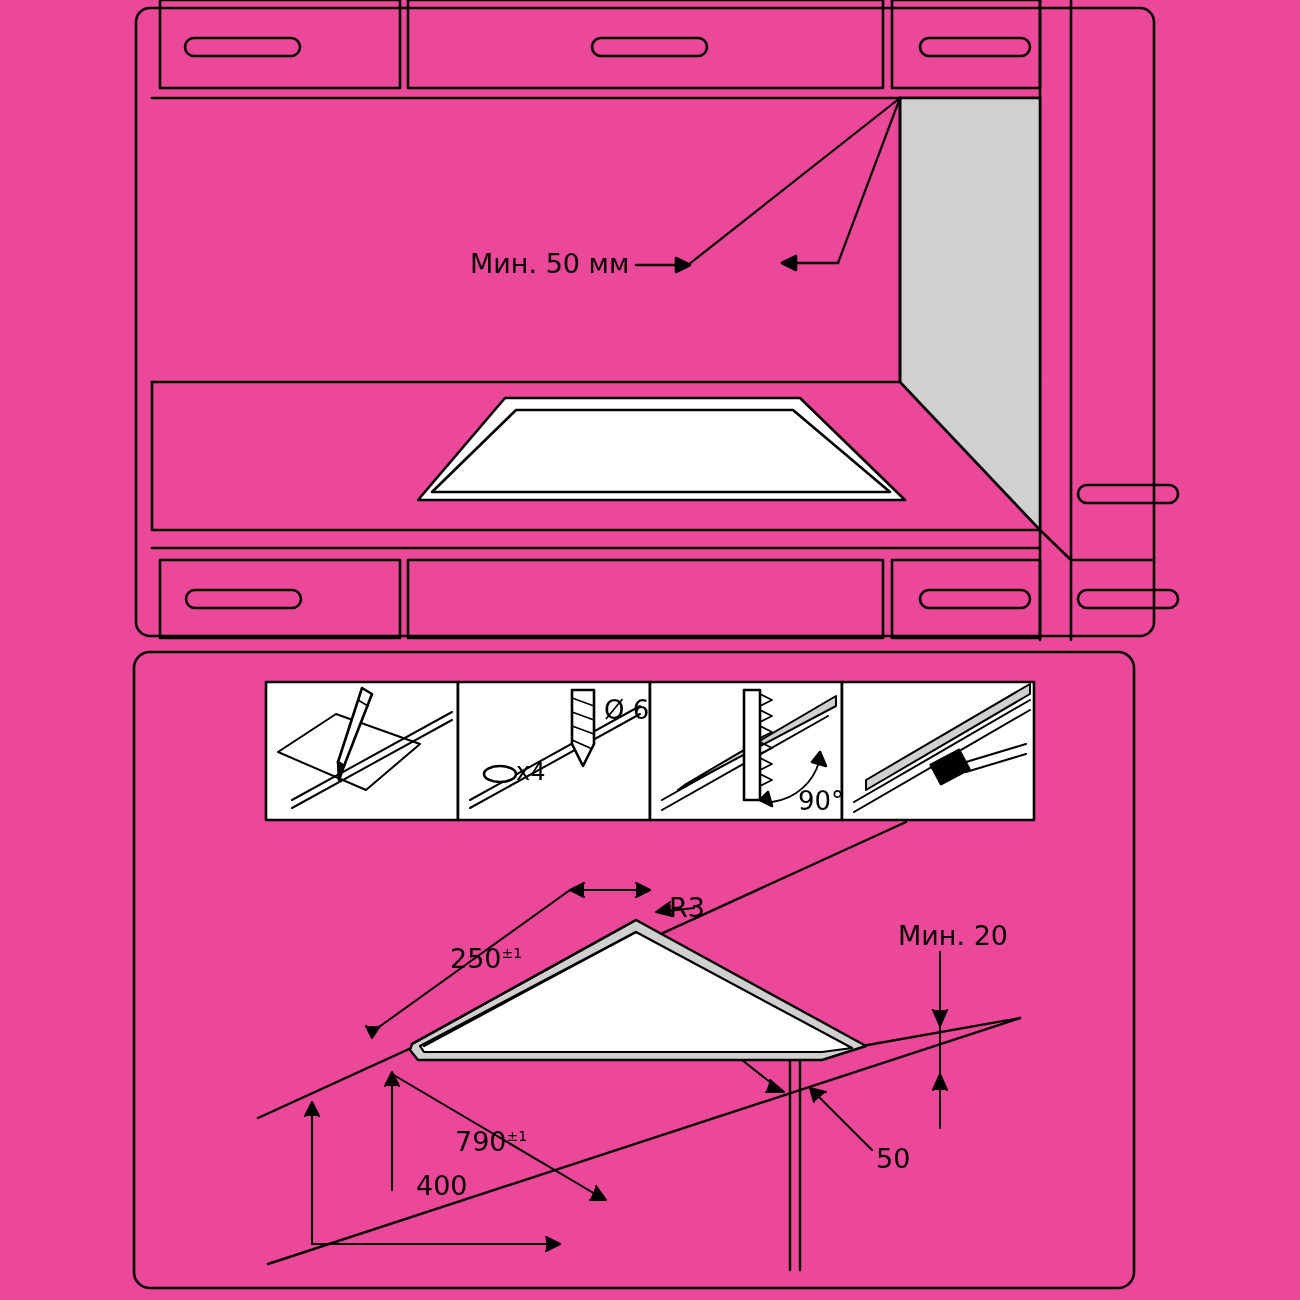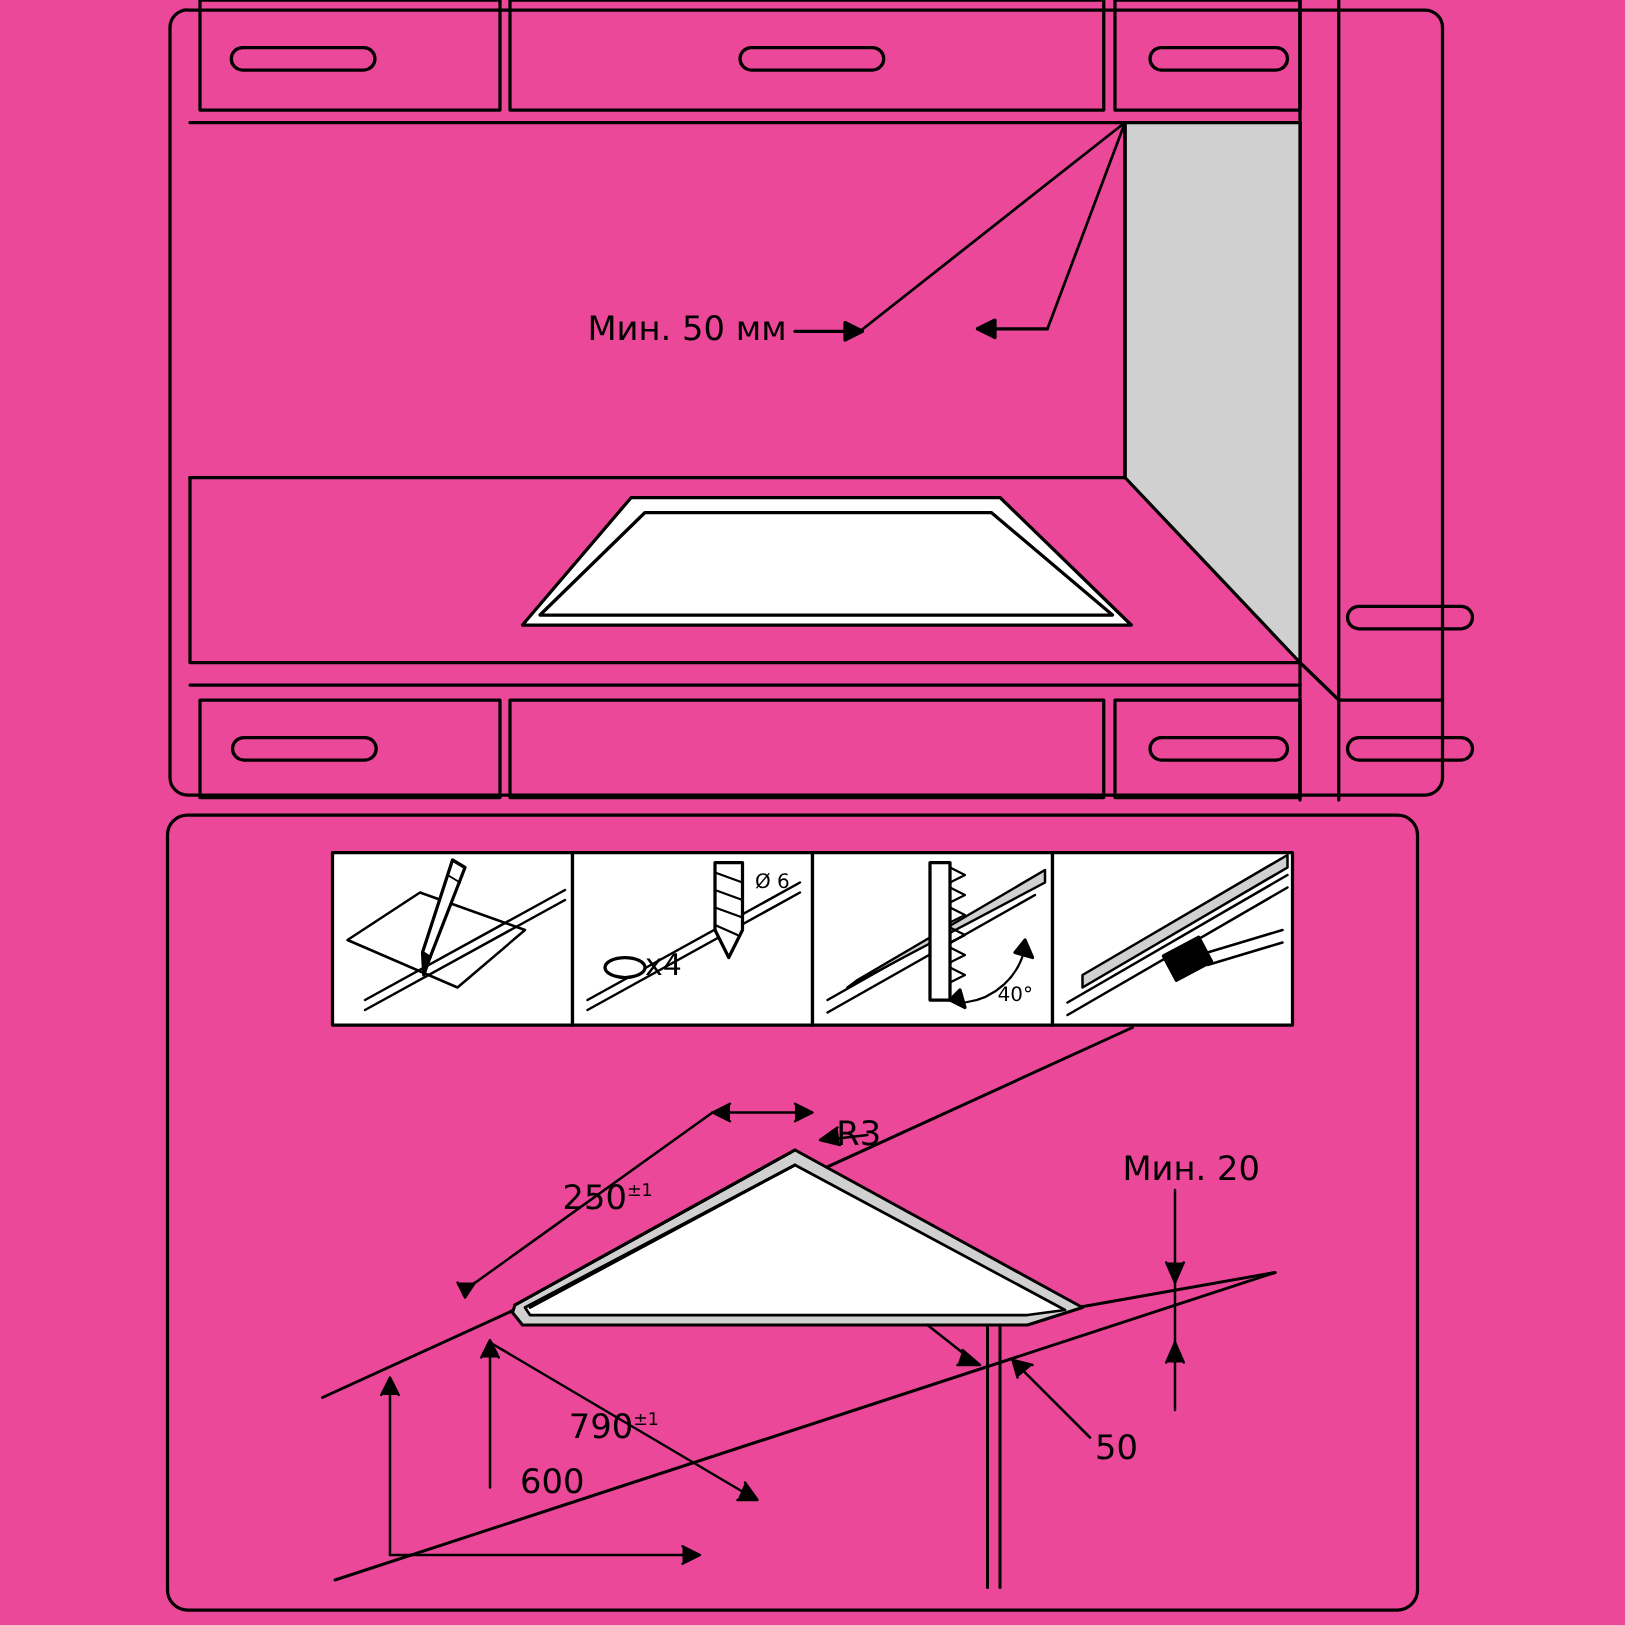--- a/index.html
+++ b/index.html
@@ -27,21 +27,21 @@
     height: 1300px;
   }
   .lbl {
     position: absolute;
     color: #000000;
     font-family: "DejaVu Sans", sans-serif;
     white-space: nowrap;
     line-height: 1;
   }
   .lbl-big { font-size: 27px; }
-  .lbl-mid { font-size: 16px; }
+  .lbl-mid { font-size: 26px; }
   .lbl-sm  { font-size: 24px; }
   .sup { font-size: 14px; vertical-align: super; }
 </style>
 </head>
 <body>
 
 <div id="sheet">
 
   <svg class="layer" viewBox="0 0 1300 1300">
     <g fill="none" stroke="#000000" stroke-width="2.6" stroke-linejoin="round" stroke-linecap="round">
@@ -201,27 +201,27 @@
 
     </g>
   </svg>
 
   <div class="lbl lbl-big" style="left:470px; top:250px;">Мин. 50 мм</div>
 
   <div class="lbl lbl-mid" style="left:604px; top:697px;">Ø 6</div>
 
   <div class="lbl lbl-sm" style="left:516px; top:760px;">x4</div>
 
-  <div class="lbl lbl-mid" style="left:798px; top:788px;">40°</div>
+  <div class="lbl lbl-mid" style="left:798px; top:788px;">90°</div>
 
   <div class="lbl lbl-big" style="left:669px; top:894px;">R3</div>
 
   <div class="lbl lbl-big" style="left:450px; top:945px;"><span>250</span><span class="sup">±1</span></div>
 
   <div class="lbl lbl-big" style="left:455px; top:1128px;"><span>790</span><span class="sup">±1</span></div>
 
-  <div class="lbl lbl-big" style="left:416px; top:1172px;">600</div>
+  <div class="lbl lbl-big" style="left:416px; top:1172px;">400</div>
 
   <div class="lbl lbl-big" style="left:898px; top:922px;">Мин. 20</div>
 
   <div class="lbl lbl-big" style="left:876px; top:1145px;">50</div>
 
 </div>
 
 </body></html>

